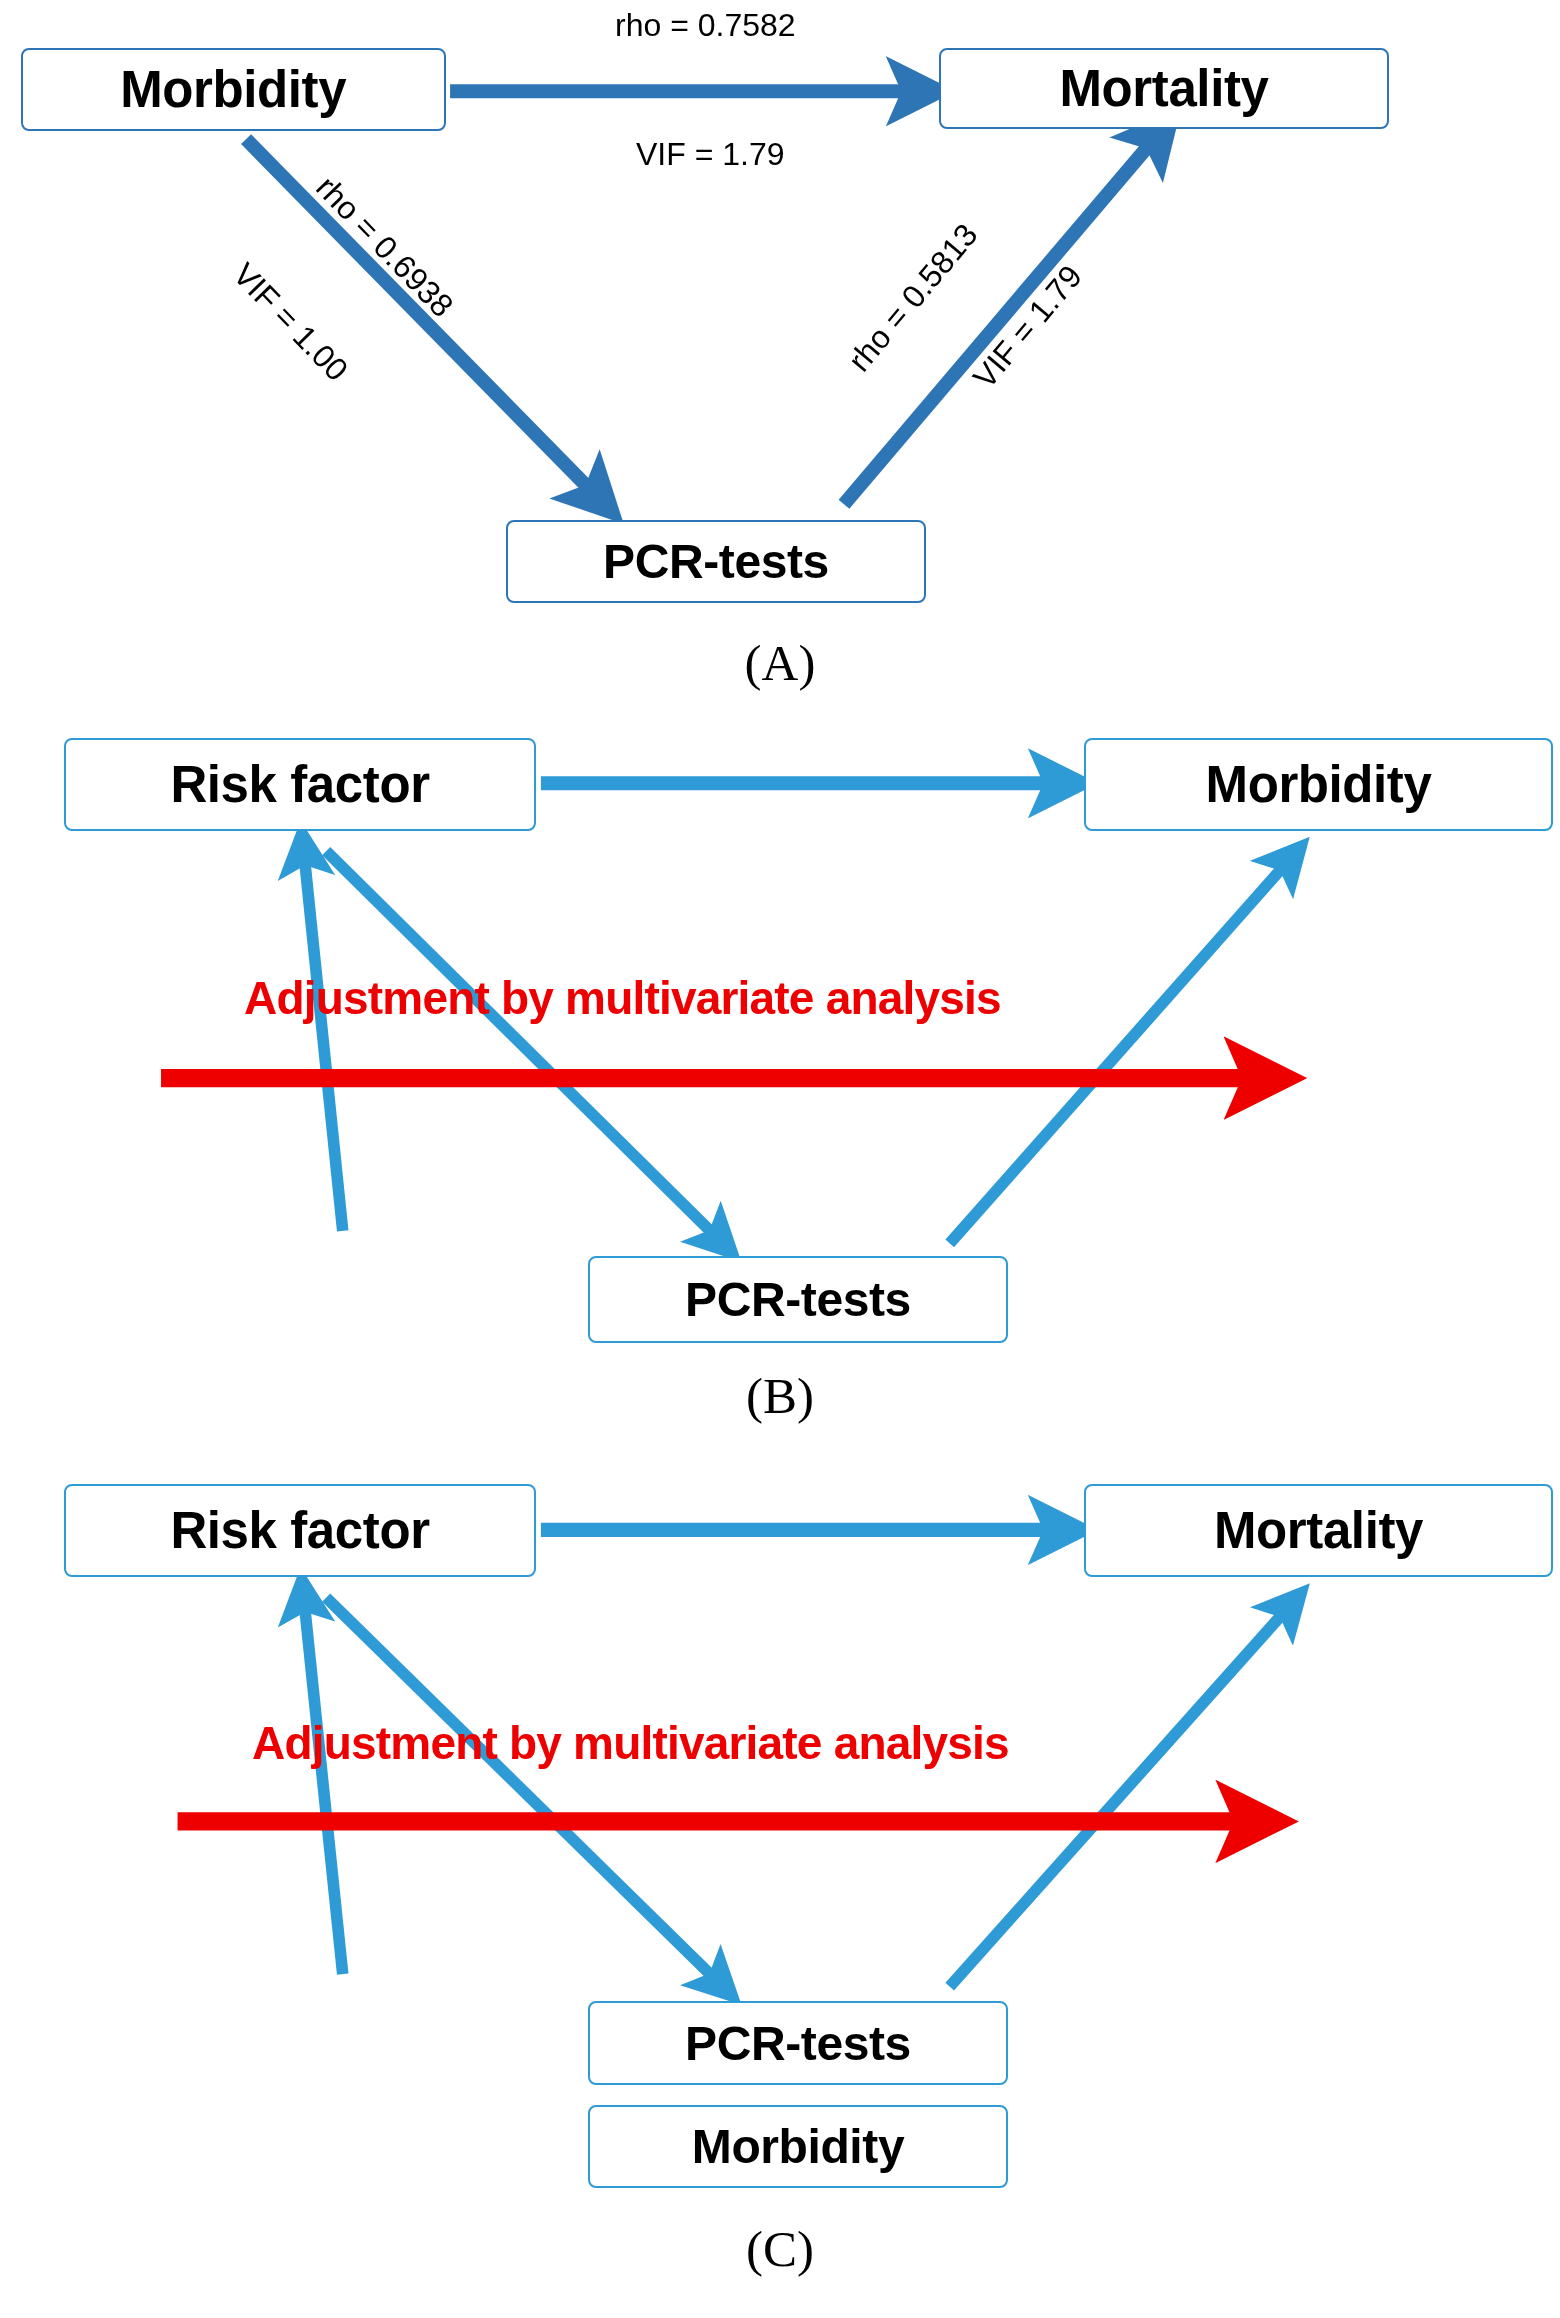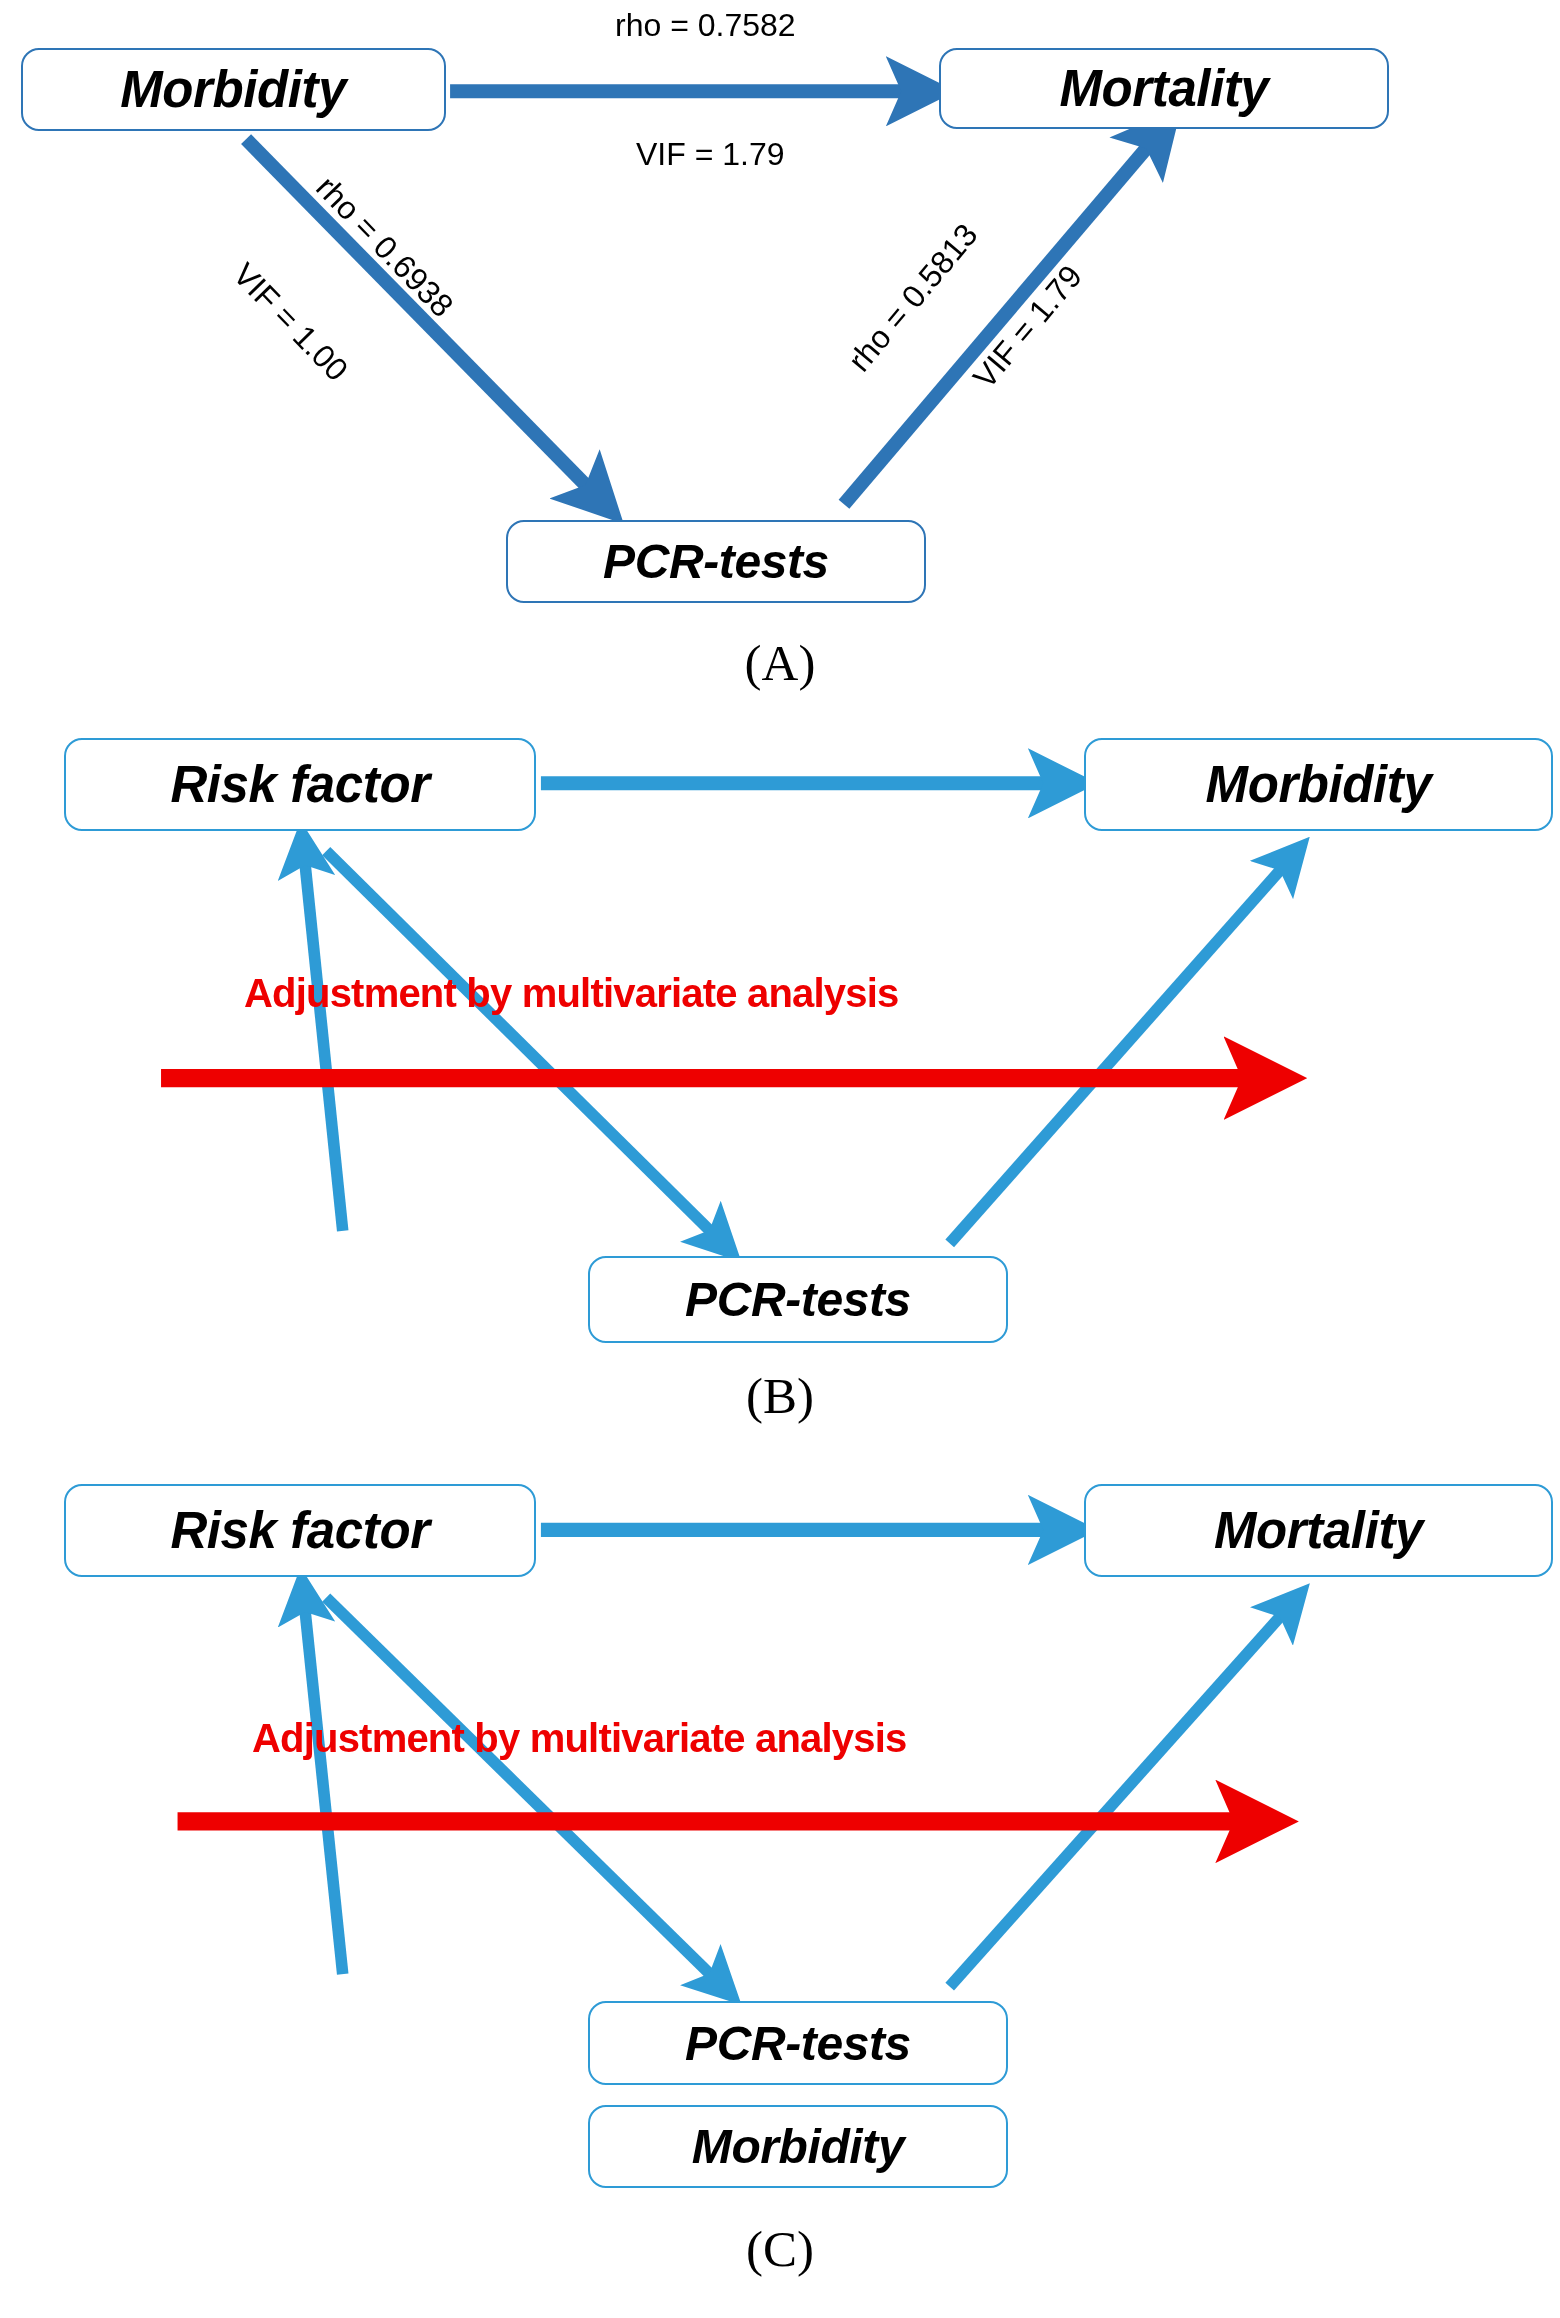--- a/index.html
+++ b/index.html
@@ -24,29 +24,28 @@
     position: absolute;
     left: 0; top: 0;
     width: 1560px;
     height: 2319px;
     pointer-events: none;
   }
   .node {
     position: absolute;
     box-sizing: border-box;
     background: #ffffff;
-    border-radius: 18px;
+    border-radius: 8px;
     display: flex;
     align-items: center;
     justify-content: center;
     font-weight: bold;
     color: #000000;
     letter-spacing: -0.4px;
     white-space: nowrap;
-    font-style: italic;
   }
   .node-a {
     border: 2.5px solid #2E75B6;
   }
   .node-bc {
     border: 2.5px solid #2E9BD6;
   }
   .panel-label {
     position: absolute;
     font-family: "Liberation Serif", serif;
@@ -60,21 +59,21 @@
     font-family: "Liberation Sans", sans-serif;
     font-size: 32px;
     color: #000000;
     white-space: nowrap;
     transform-origin: left top;
   }
   .adjust-text {
     position: absolute;
     font-family: "Liberation Sans", sans-serif;
     font-weight: bold;
-    font-size: 40px;
+    font-size: 46px;
     color: #EE0000;
     white-space: nowrap;
     letter-spacing: -0.8px;
   }
 </style>
 </head>
 <body>
 
 <div class="canvas">
 

